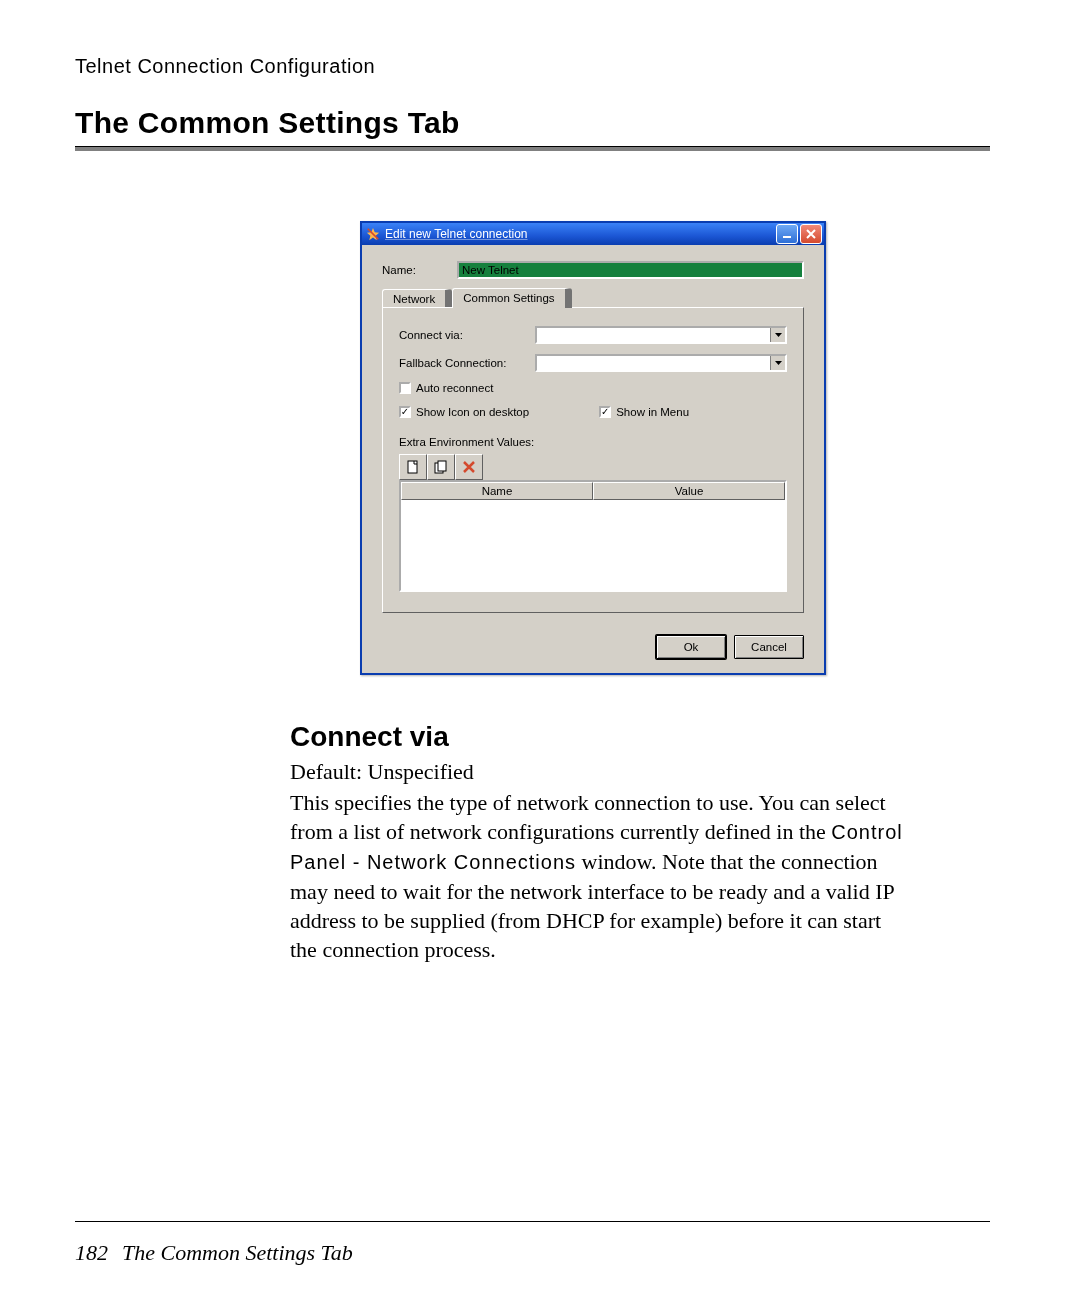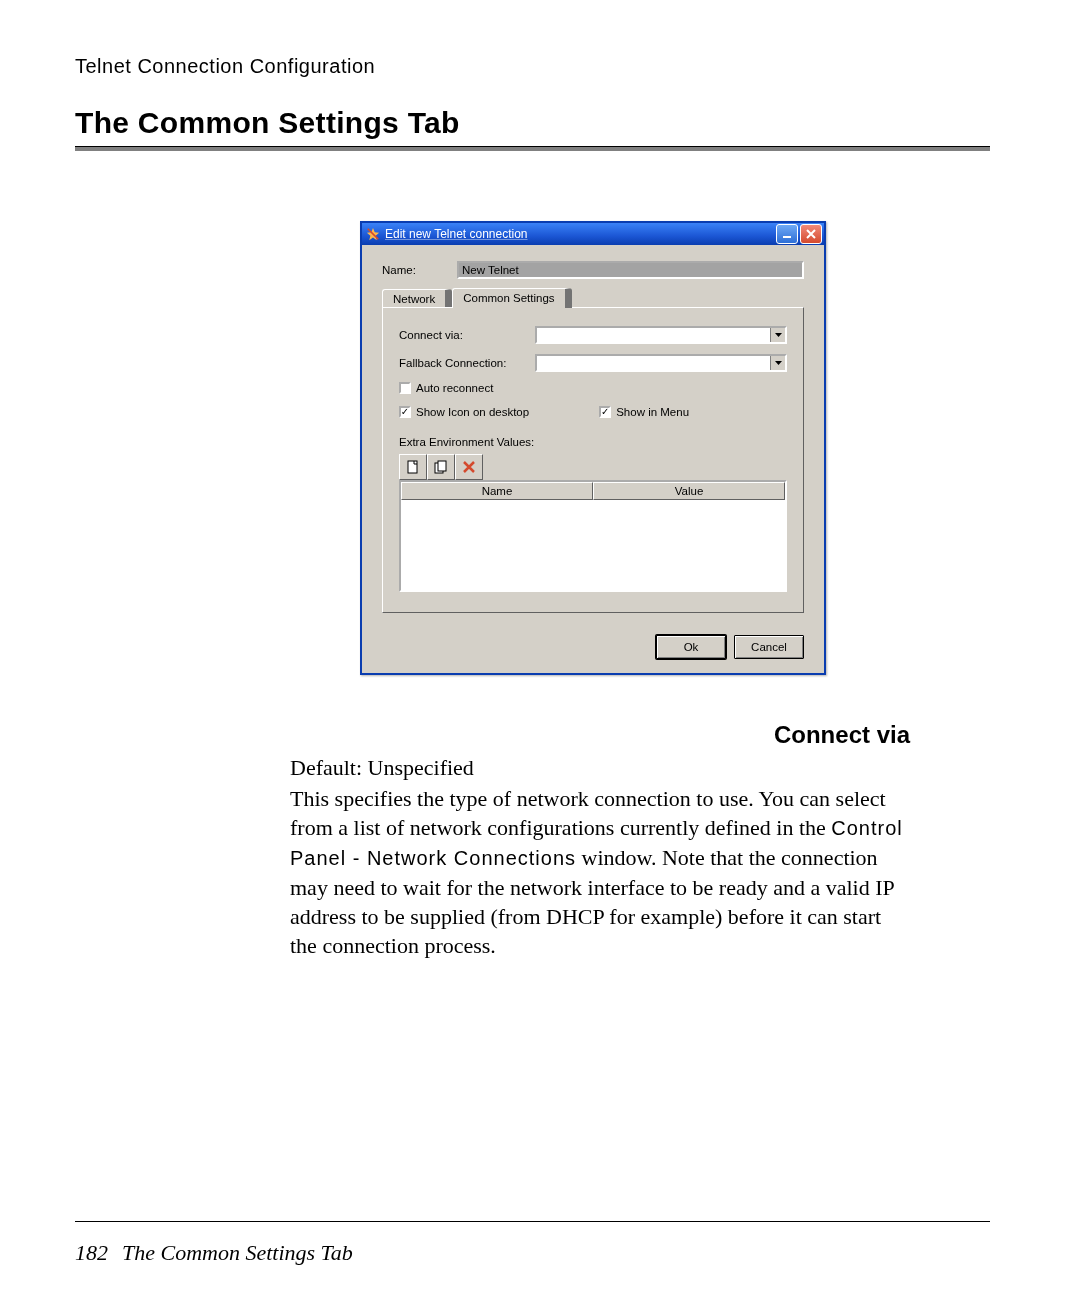--- a/index.html
+++ b/index.html
@@ -118,21 +118,21 @@
     margin-bottom: 8px;
   }
   .label {
     width: 75px;
     font-size: 11.5px;
   }
   .text-input {
     flex: 1;
     height: 18px;
     border: 2px inset #fff;
-    background: #a3a3a3;
+    background: #15803d;
     padding: 0 3px;
     font-family: Tahoma, sans-serif;
     font-size: 11.5px;
     box-sizing: border-box;
     line-height: 14px;
   }
 
   
   .tabbar {
     display: flex;
@@ -314,25 +314,24 @@
     box-shadow: 0 0 0 1px #000, inset 1px 1px 0 #fff, inset -1px -1px 0 #808080;
   }
 
   
   .description {
     margin-left: 215px;
     margin-top: 46px;
     width: 620px;
   }
   .desc-head {
-    font-size: 24px;
+    font-size: 28px;
     font-weight: bold;
     font-family: Arial, sans-serif;
     margin-bottom: 4px;
-    text-align: right;
   }
   .desc-p {
     font-size: 22px;
     font-family: "Times New Roman", serif;
     line-height: 29px;
     margin: 0 0 2px 0;
   }
   .mono {
     font-family: Arial, sans-serif;
     letter-spacing: 1px;

